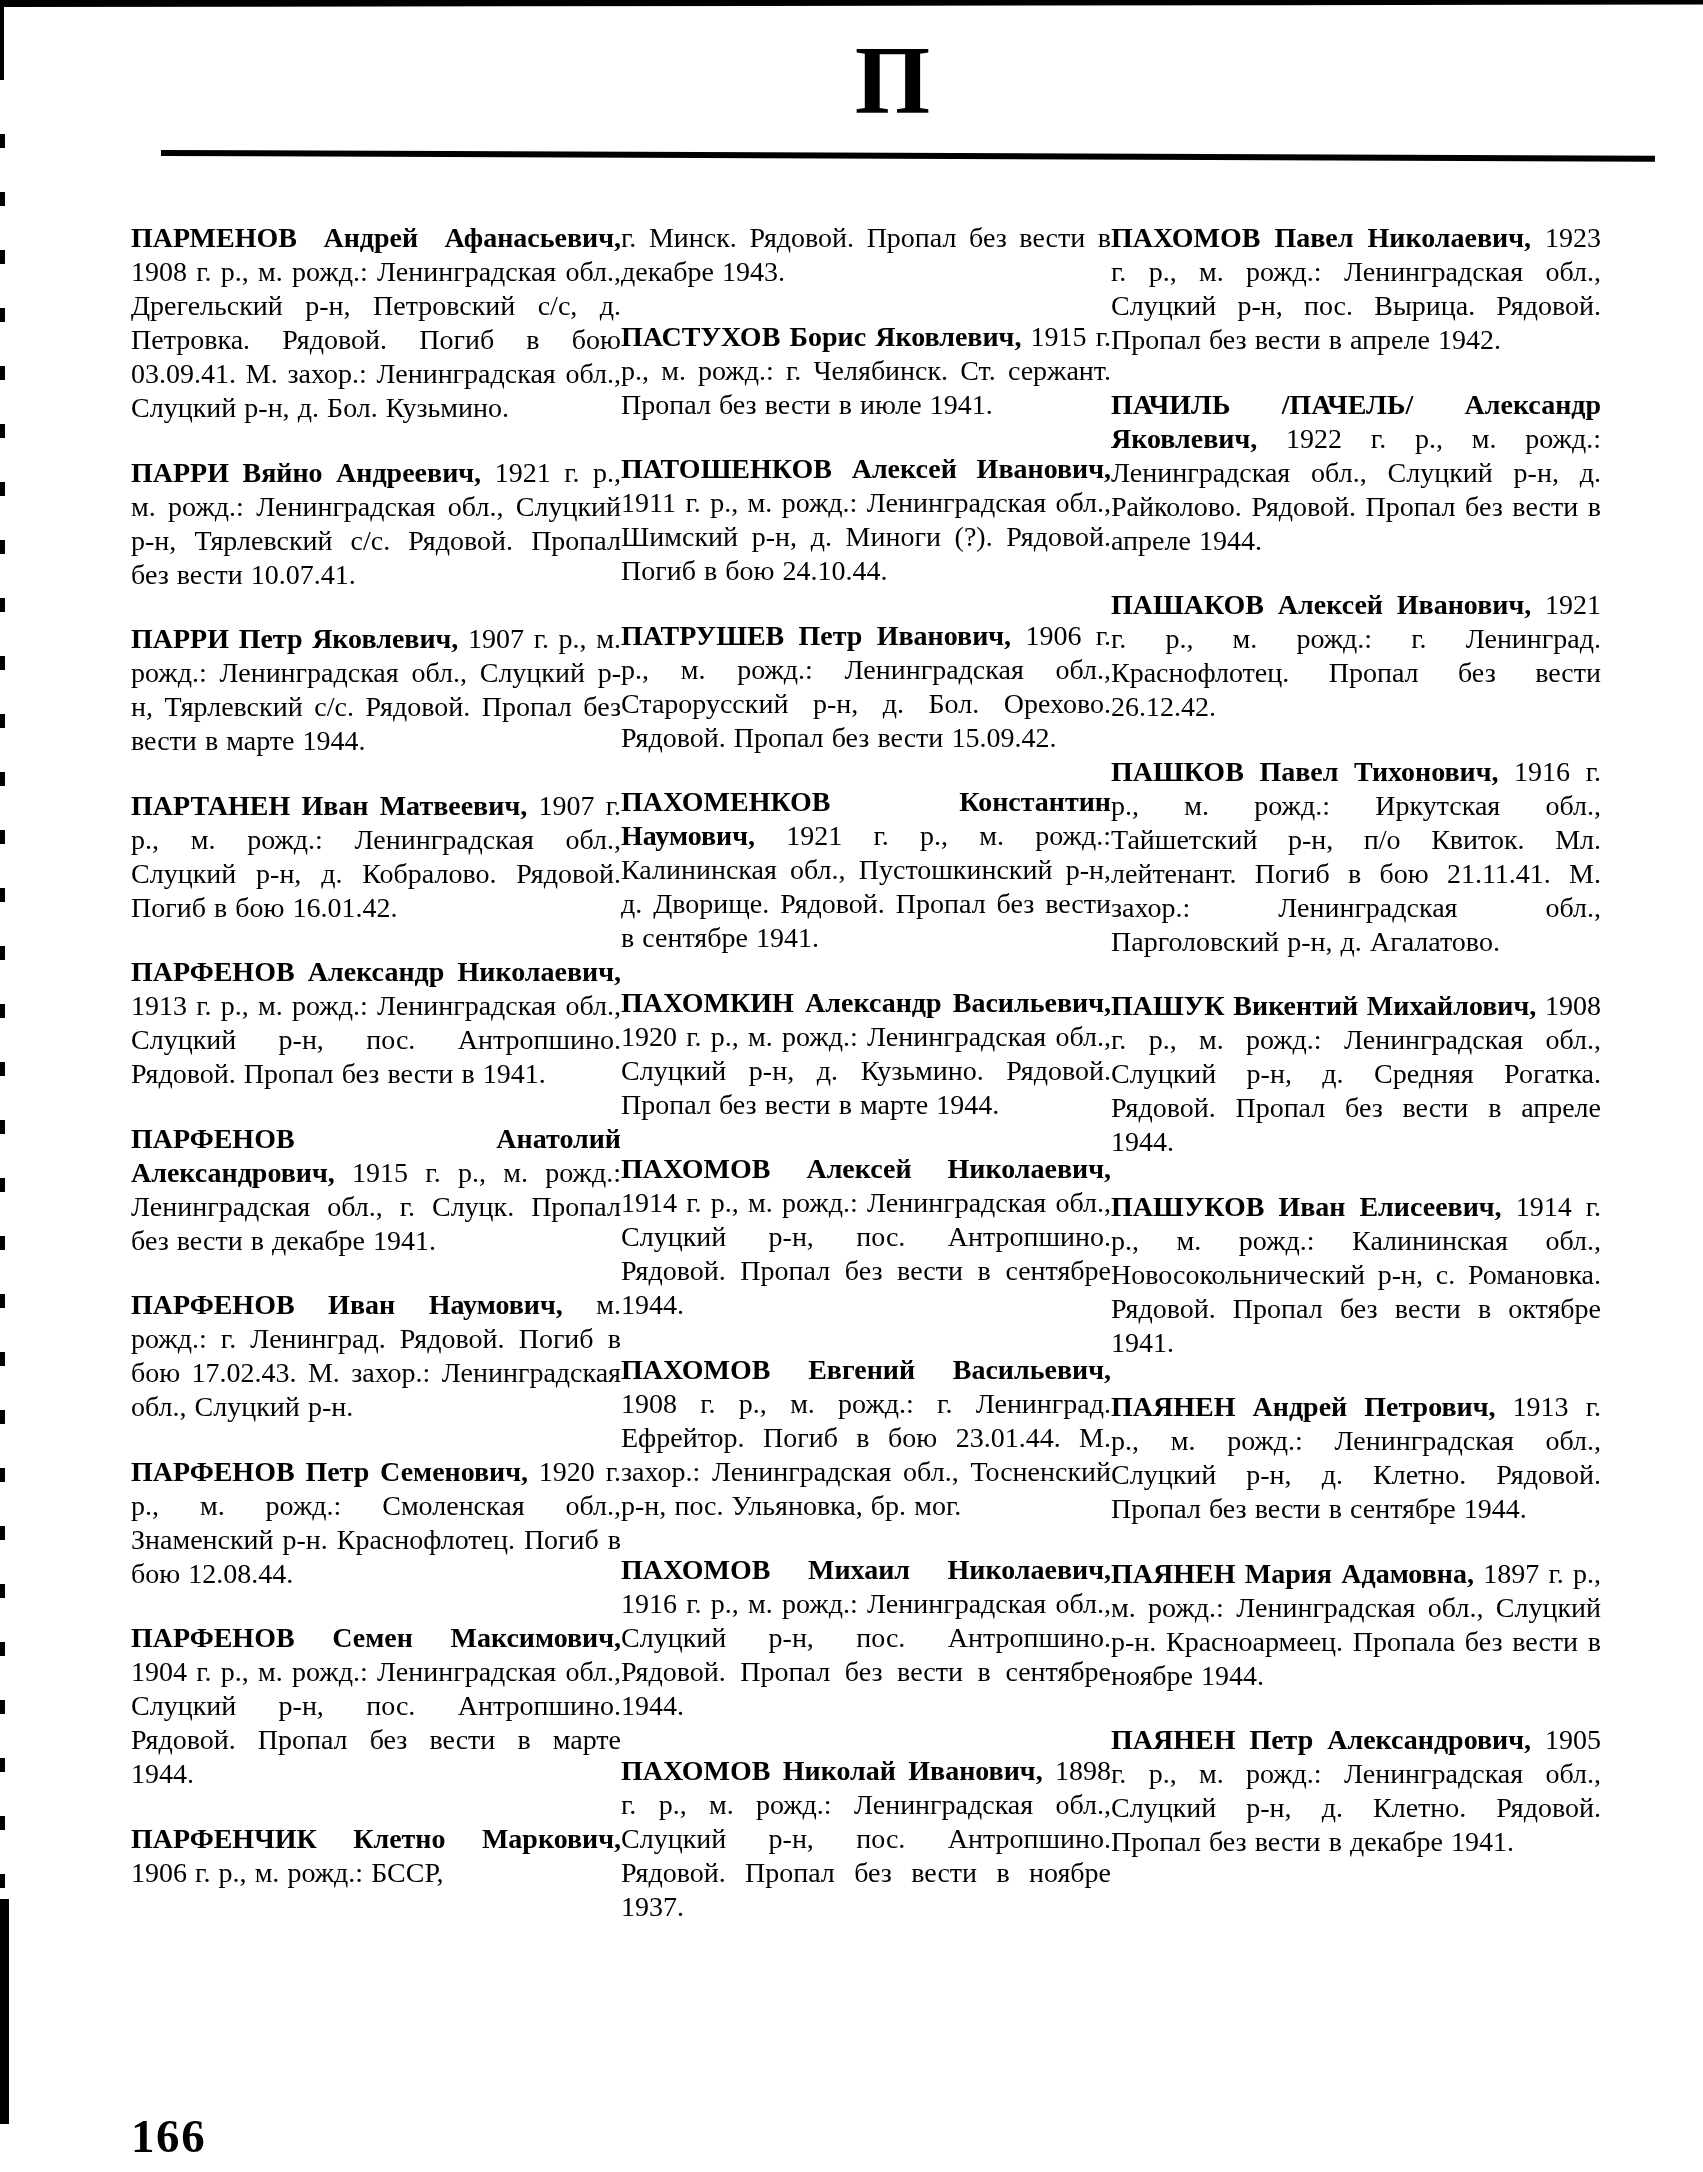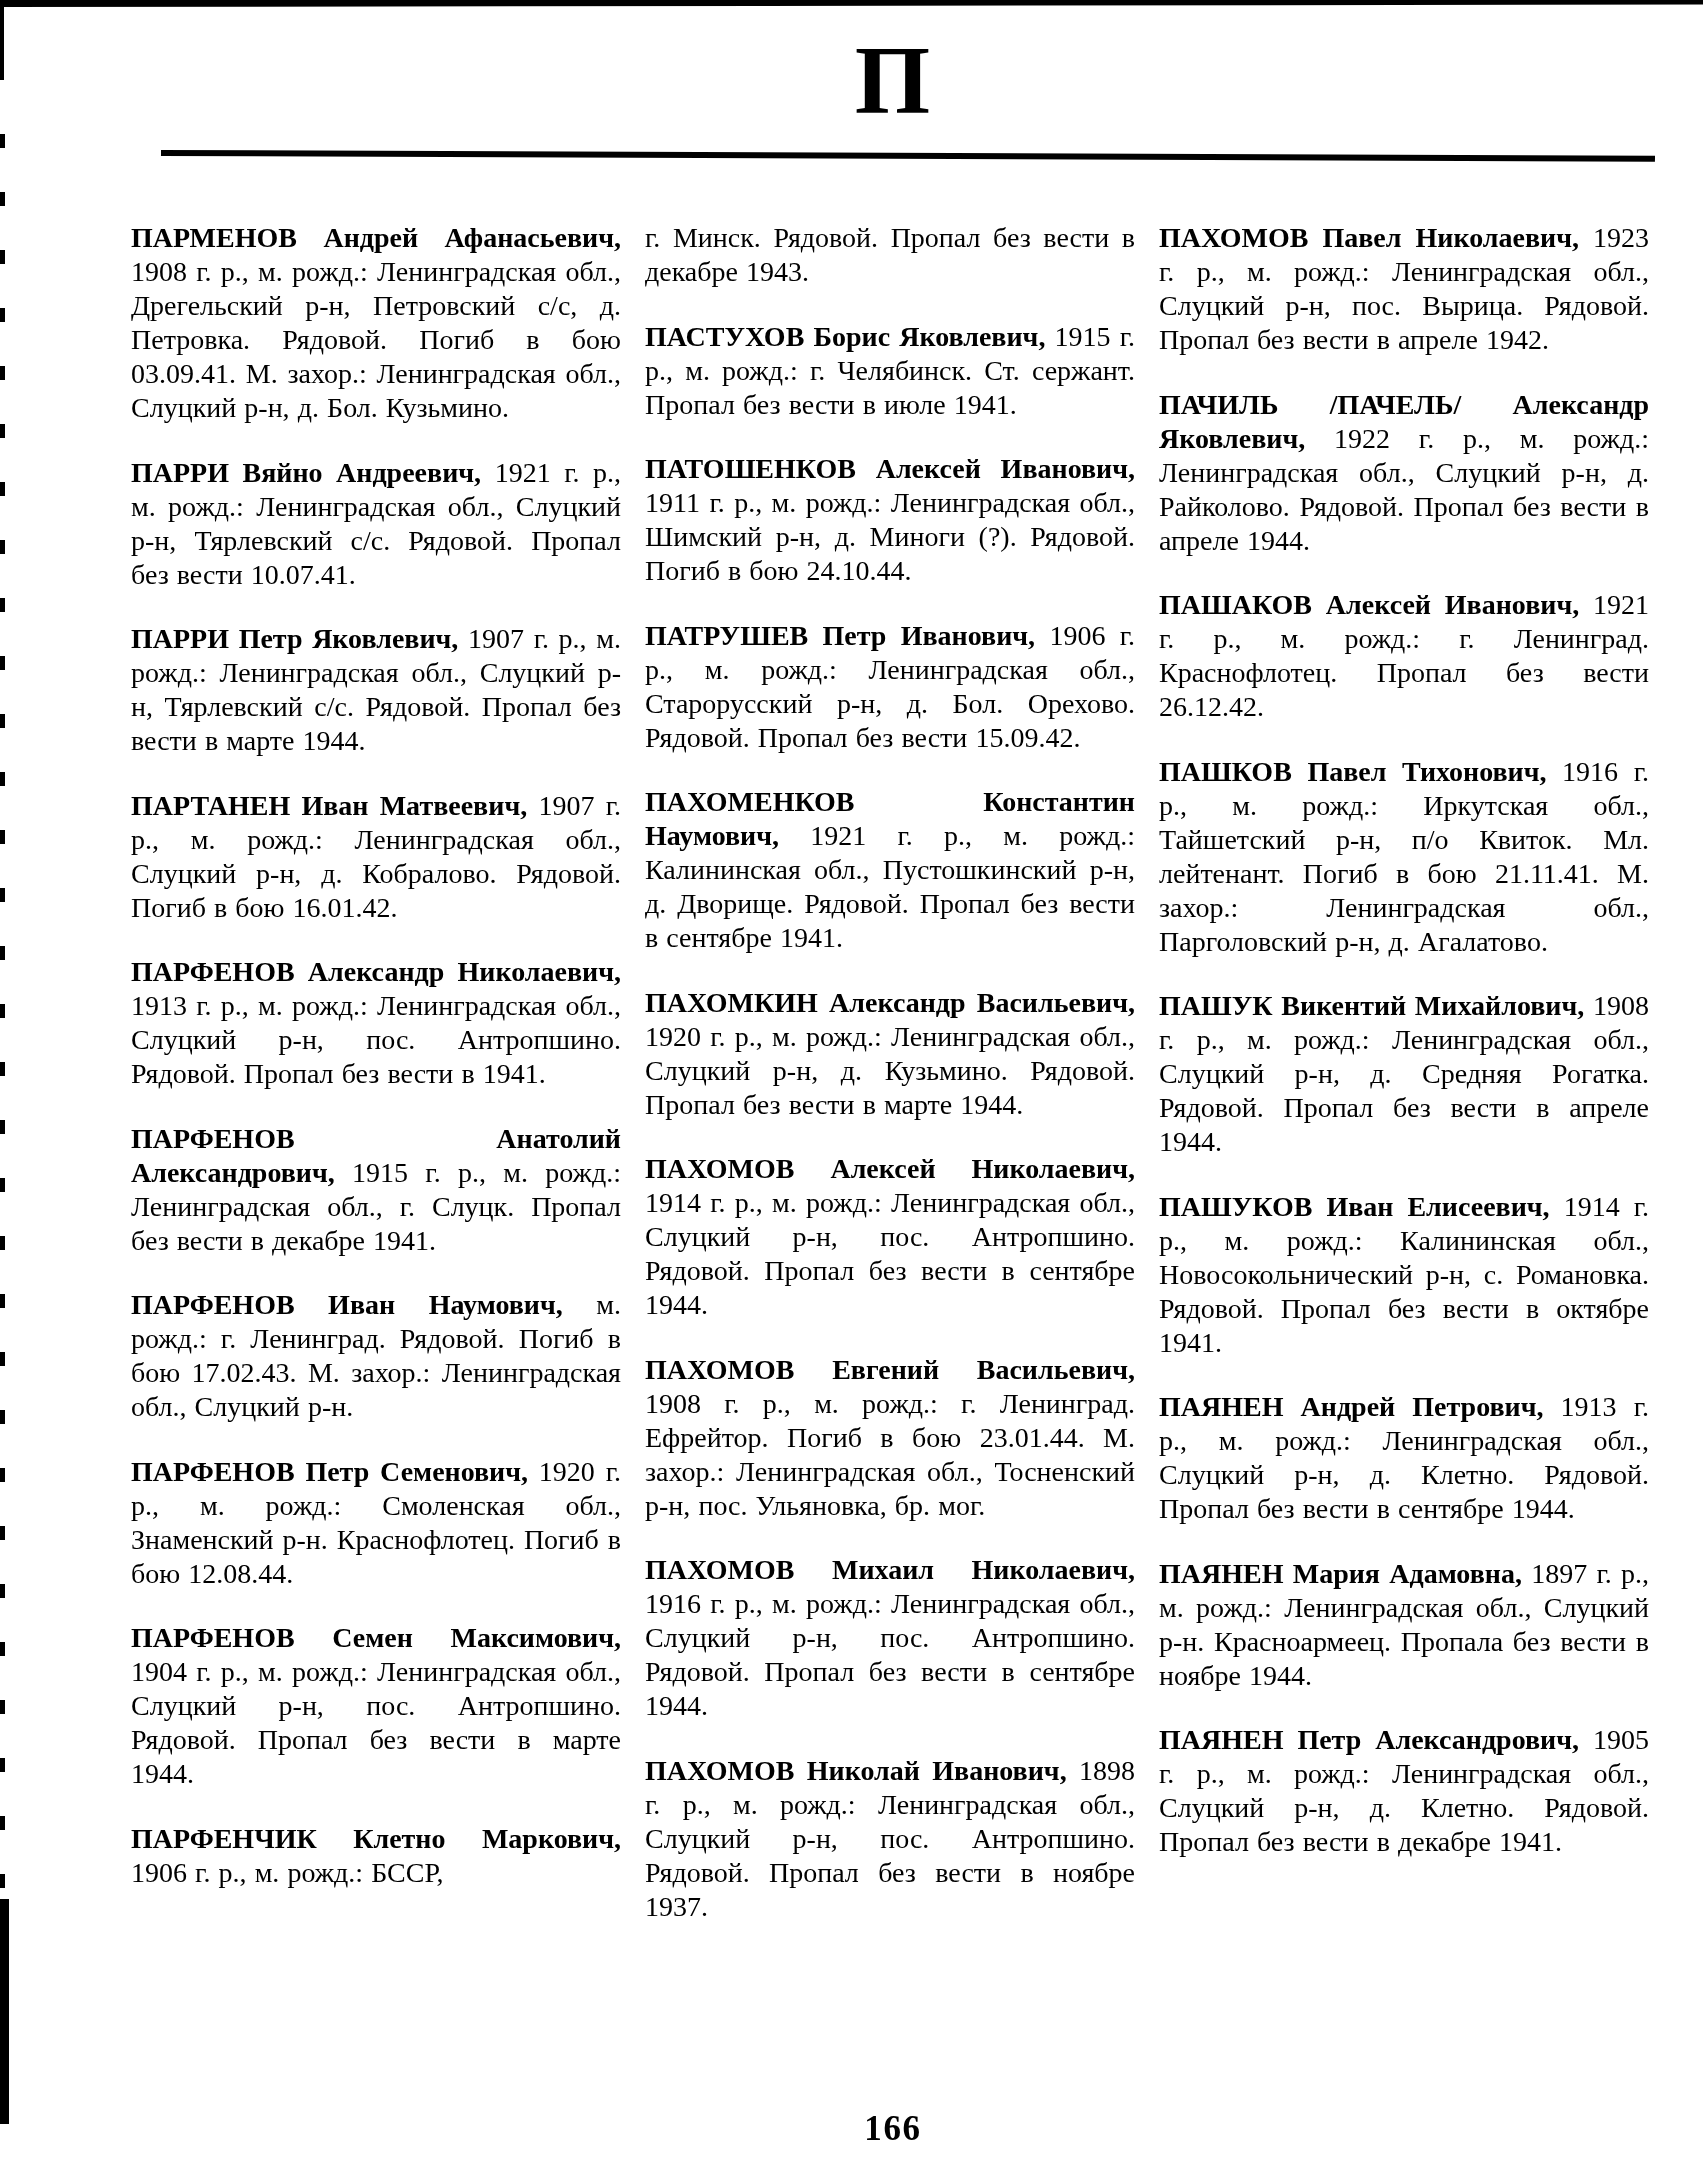--- a/index.html
+++ b/index.html
@@ -68,21 +68,20 @@
     transform: rotate(0.22deg);
     transform-origin: left top;
   }
 
   
   .columns {
     position: absolute;
     left: 131px; top: 221px;
     width: 1524px;
     display: flex;
-    gap: 24px;
   }
   .col {
     width: 490px;
     flex: 0 0 490px;
   }
   .entry {
     margin: 0 0 30.5px 0;
     font-size: 28px;
     line-height: 34px;
     text-align: justify;
@@ -90,22 +89,21 @@
   }
   .entry-surname {
     font-weight: 700;
   }
 
   
   .page-number {
     position: absolute;
     left: 131px; top: 2109px;
     width: 1524px;
-    text-align: center;
-    font-size: 35px;
+    font-size: 47px;
     font-weight: 700;
     letter-spacing: 1.6px;
   }
 </style>
 </head>
 <body>
 
 <div id="page">
 
   <div class="edge-top-bar"></div>

